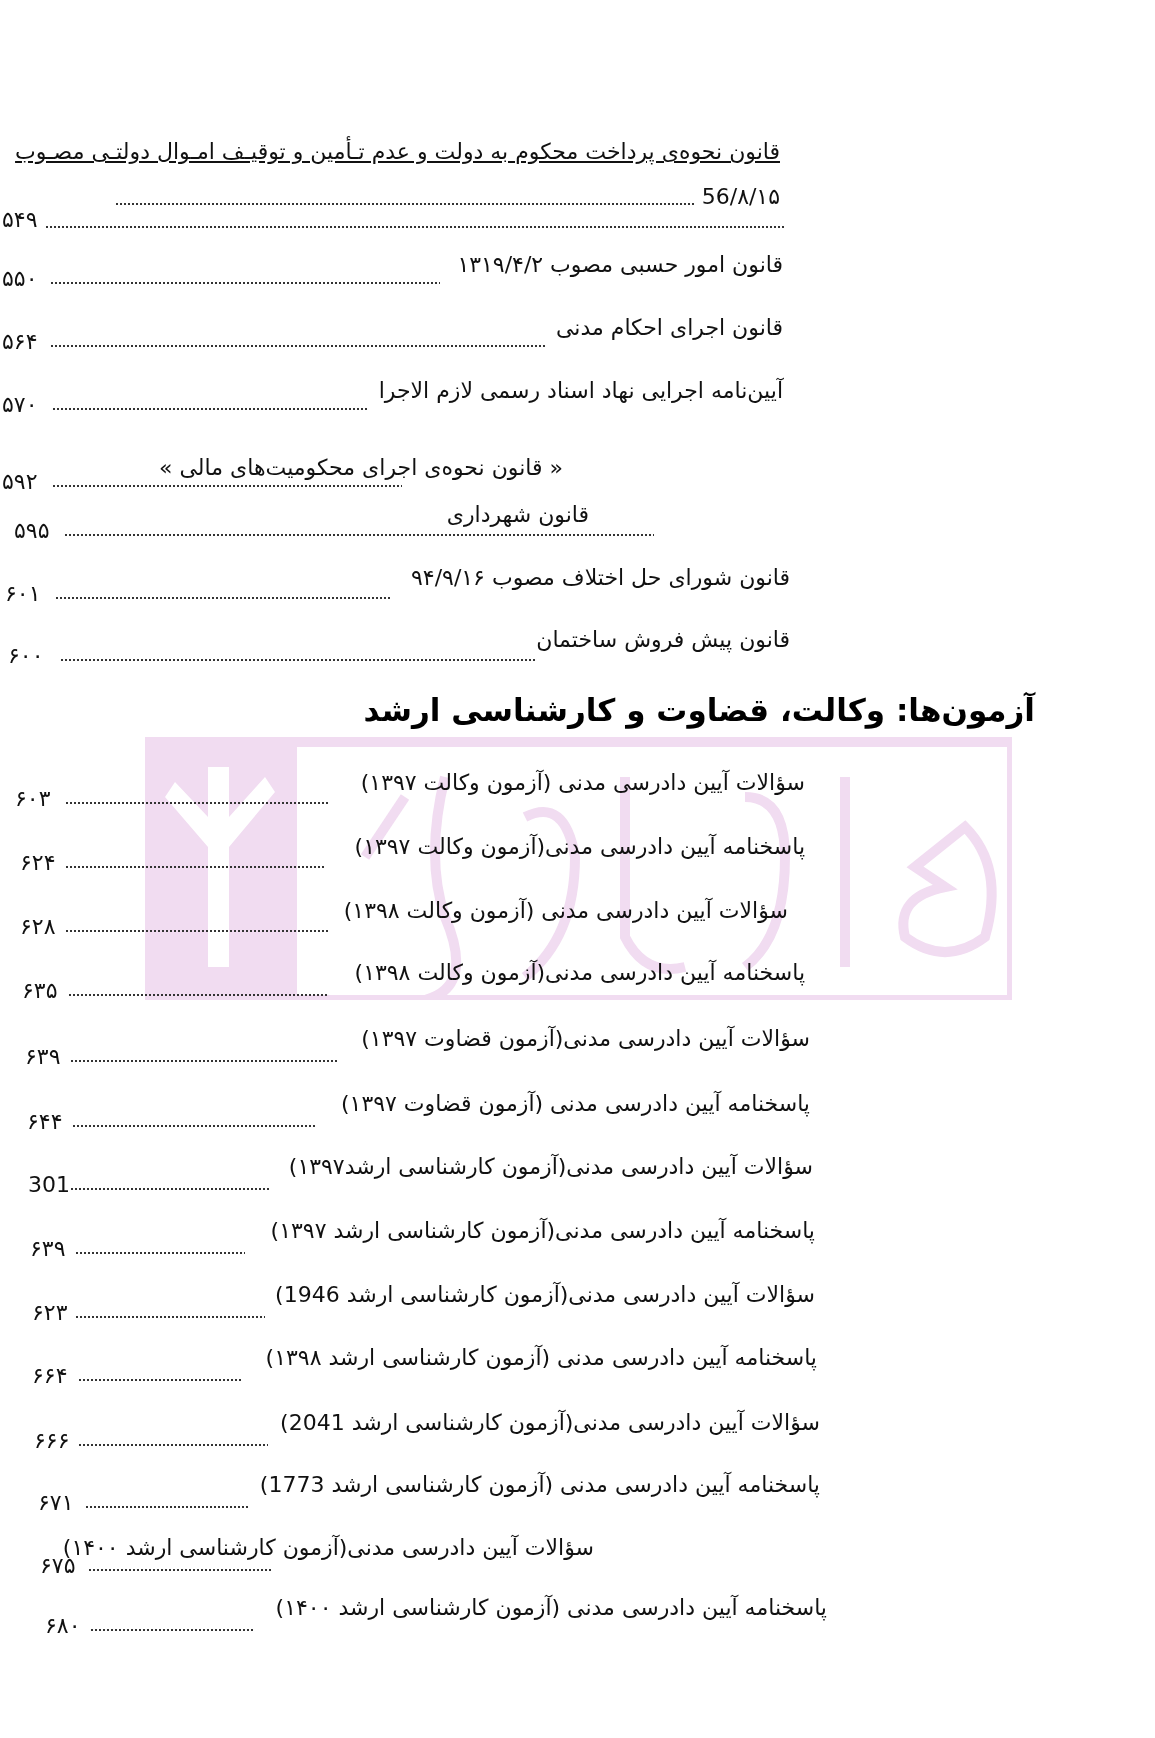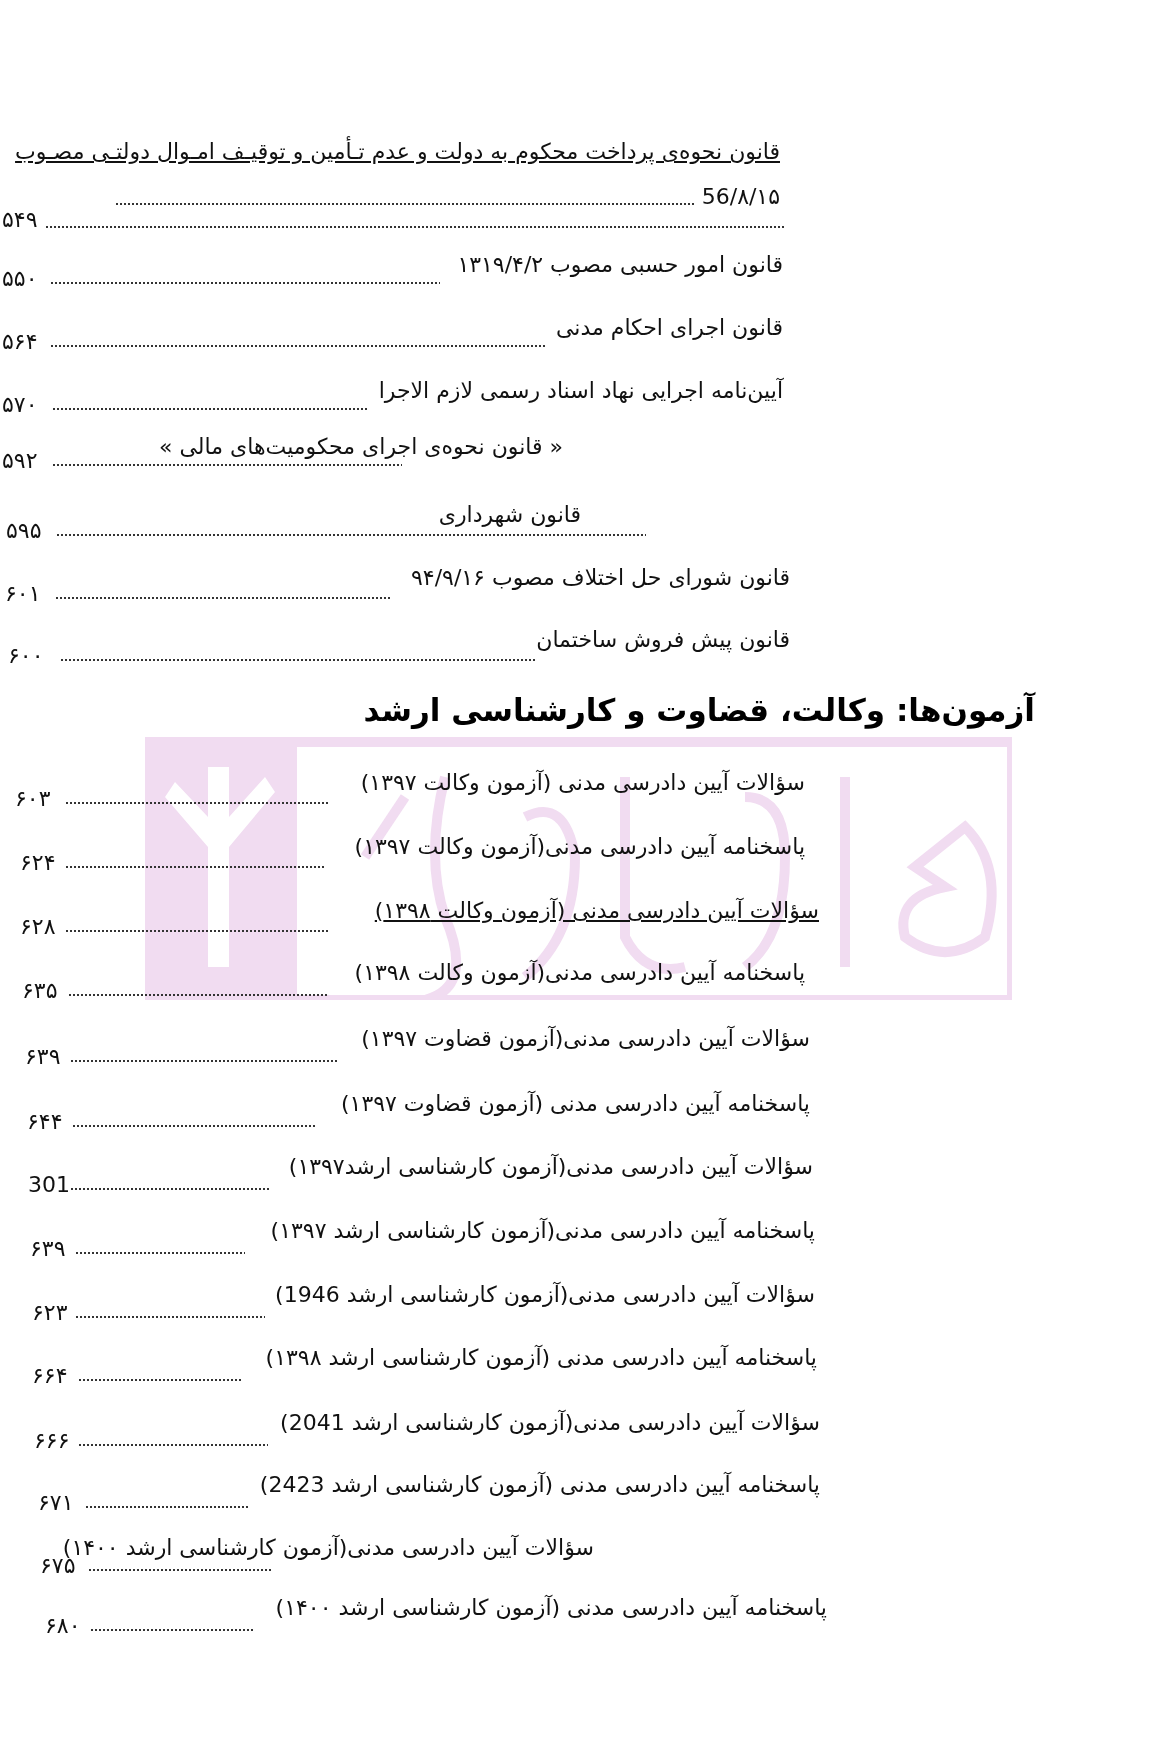--- a/index.html
+++ b/index.html
@@ -67,27 +67,27 @@
     <span class="leader" style="left:50px;width:495px;top:32px;"></span>
     <span class="page" style="left:2px;top:14px;">۵۶۴</span>
   </div>
 
   <div class="entry" style="left:0;top:376px;width:1155px;height:40px;">
     <span class="title" style="right:372px;top:0;">آیین‌نامه اجرایی نهاد اسناد رسمی لازم الاجرا</span>
     <span class="leader" style="left:52px;width:315px;top:32px;"></span>
     <span class="page" style="left:2px;top:14px;">۵۷۰</span>
   </div>
 
-  <div class="entry" style="left:0;top:432px;width:935px;height:40px;">
+  <div class="entry" style="left:0;top:453px;width:935px;height:40px;">
     <span class="title" style="right:372px;top:0;">« قانون نحوه‌ی اجرای محکومیت‌های مالی »</span>
     <span class="leader" style="left:52px;width:350px;top:32px;"></span>
     <span class="page" style="left:2px;top:14px;">۵۹۲</span>
   </div>
 
-  <div class="entry" style="left:4px;top:500px;width:945px;height:40px;">
+  <div class="entry" style="left:12px;top:500px;width:945px;height:40px;">
     <span class="title" style="right:368px;top:0;">قانون شهرداری</span>
     <span class="leader" style="left:52px;width:590px;top:34px;"></span>
     <span class="page" style="left:2px;top:16px;">۵۹۵</span>
   </div>
 
   <div class="entry" style="left:0;top:563px;width:1155px;height:40px;">
     <span class="title" style="right:365px;top:0;">قانون شورای حل اختلاف مصوب ۹۴/۹/۱۶</span>
     <span class="leader" style="left:55px;width:335px;top:34px;"></span>
     <span class="page" style="left:5px;top:16px;">۶۰۱</span>
   </div>
@@ -106,21 +106,21 @@
     <span class="page" style="left:15px;top:16px;">۶۰۳</span>
   </div>
 
   <div class="entry" style="left:0;top:832px;width:1155px;height:40px;">
     <span class="title" style="right:350px;top:0;">پاسخنامه آیین دادرسی مدنی(آزمون وکالت ۱۳۹۷)</span>
     <span class="leader" style="left:65px;width:260px;top:34px;"></span>
     <span class="page" style="left:20px;top:16px;">۶۲۴</span>
   </div>
 
   <div class="entry" style="left:0;top:896px;width:1155px;height:40px;">
-    <span class="title" style="right:336px;top:0;text-decoration:underline;">سؤالات آیین دادرسی مدنی (آزمون وکالت ۱۳۹۸)</span>
+    <span class="title" style="right:367px;top:0;">سؤالات آیین دادرسی مدنی (آزمون وکالت ۱۳۹۸)</span>
     <span class="leader" style="left:65px;width:265px;top:34px;"></span>
     <span class="page" style="left:20px;top:16px;">۶۲۸</span>
   </div>
 
   <div class="entry" style="left:0;top:958px;width:1155px;height:40px;">
     <span class="title" style="right:350px;top:0;">پاسخنامه آیین دادرسی مدنی(آزمون وکالت ۱۳۹۸)</span>
     <span class="leader" style="left:68px;width:260px;top:36px;"></span>
     <span class="page" style="left:22px;top:18px;">۶۳۵</span>
   </div>
 
@@ -160,21 +160,21 @@
     <span class="page" style="left:32px;top:18px;">۶۶۴</span>
   </div>
 
   <div class="entry" style="left:0;top:1408px;width:1155px;height:40px;">
     <span class="title" style="right:335px;top:0;">سؤالات آیین دادرسی مدنی(آزمون کارشناسی ارشد 2041)</span>
     <span class="leader" style="left:78px;width:190px;top:36px;"></span>
     <span class="page" style="left:34px;top:18px;">۶۶۶</span>
   </div>
 
   <div class="entry" style="left:0;top:1470px;width:1155px;height:40px;">
-    <span class="title" style="right:335px;top:0;">پاسخنامه آیین دادرسی مدنی (آزمون کارشناسی ارشد 2423)</span>
+    <span class="title" style="right:335px;top:0;">پاسخنامه آیین دادرسی مدنی (آزمون کارشناسی ارشد 1773)</span>
     <span class="leader" style="left:85px;width:165px;top:36px;"></span>
     <span class="page" style="left:38px;top:18px;">۶۷۱</span>
   </div>
 
   <div class="entry" style="left:0;top:1533px;width:924px;height:40px;">
     <span class="title" style="right:330px;top:0;">سؤالات آیین دادرسی مدنی(آزمون کارشناسی ارشد ۱۴۰۰)</span>
     <span class="leader" style="left:88px;width:185px;top:36px;"></span>
     <span class="page" style="left:40px;top:18px;">۶۷۵</span>
   </div>
 

